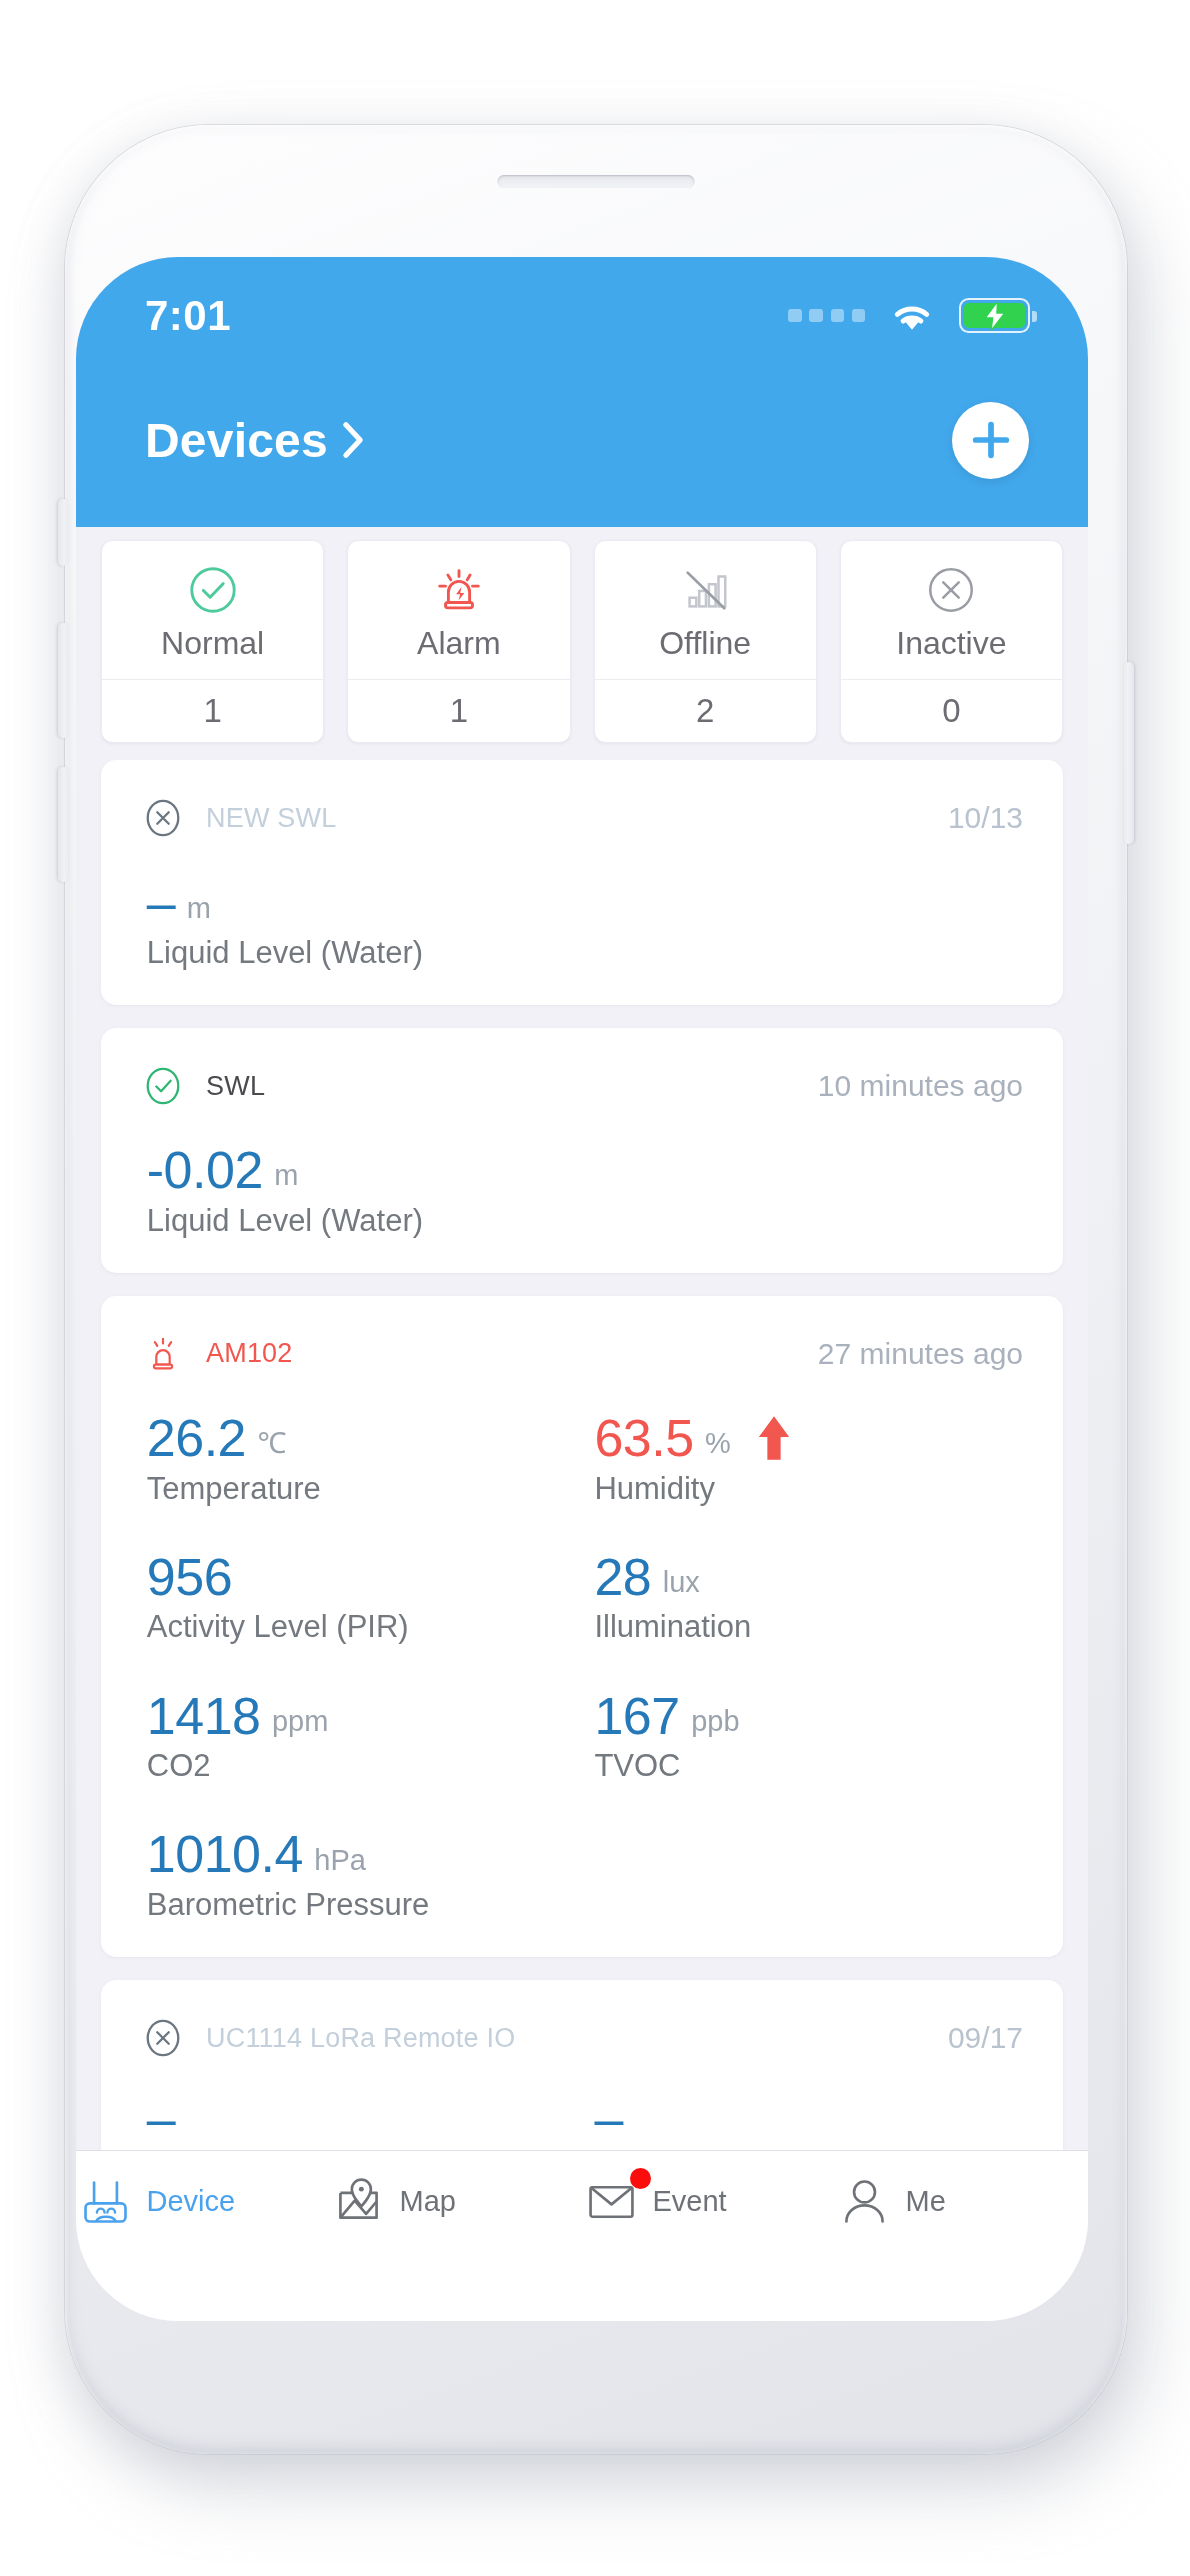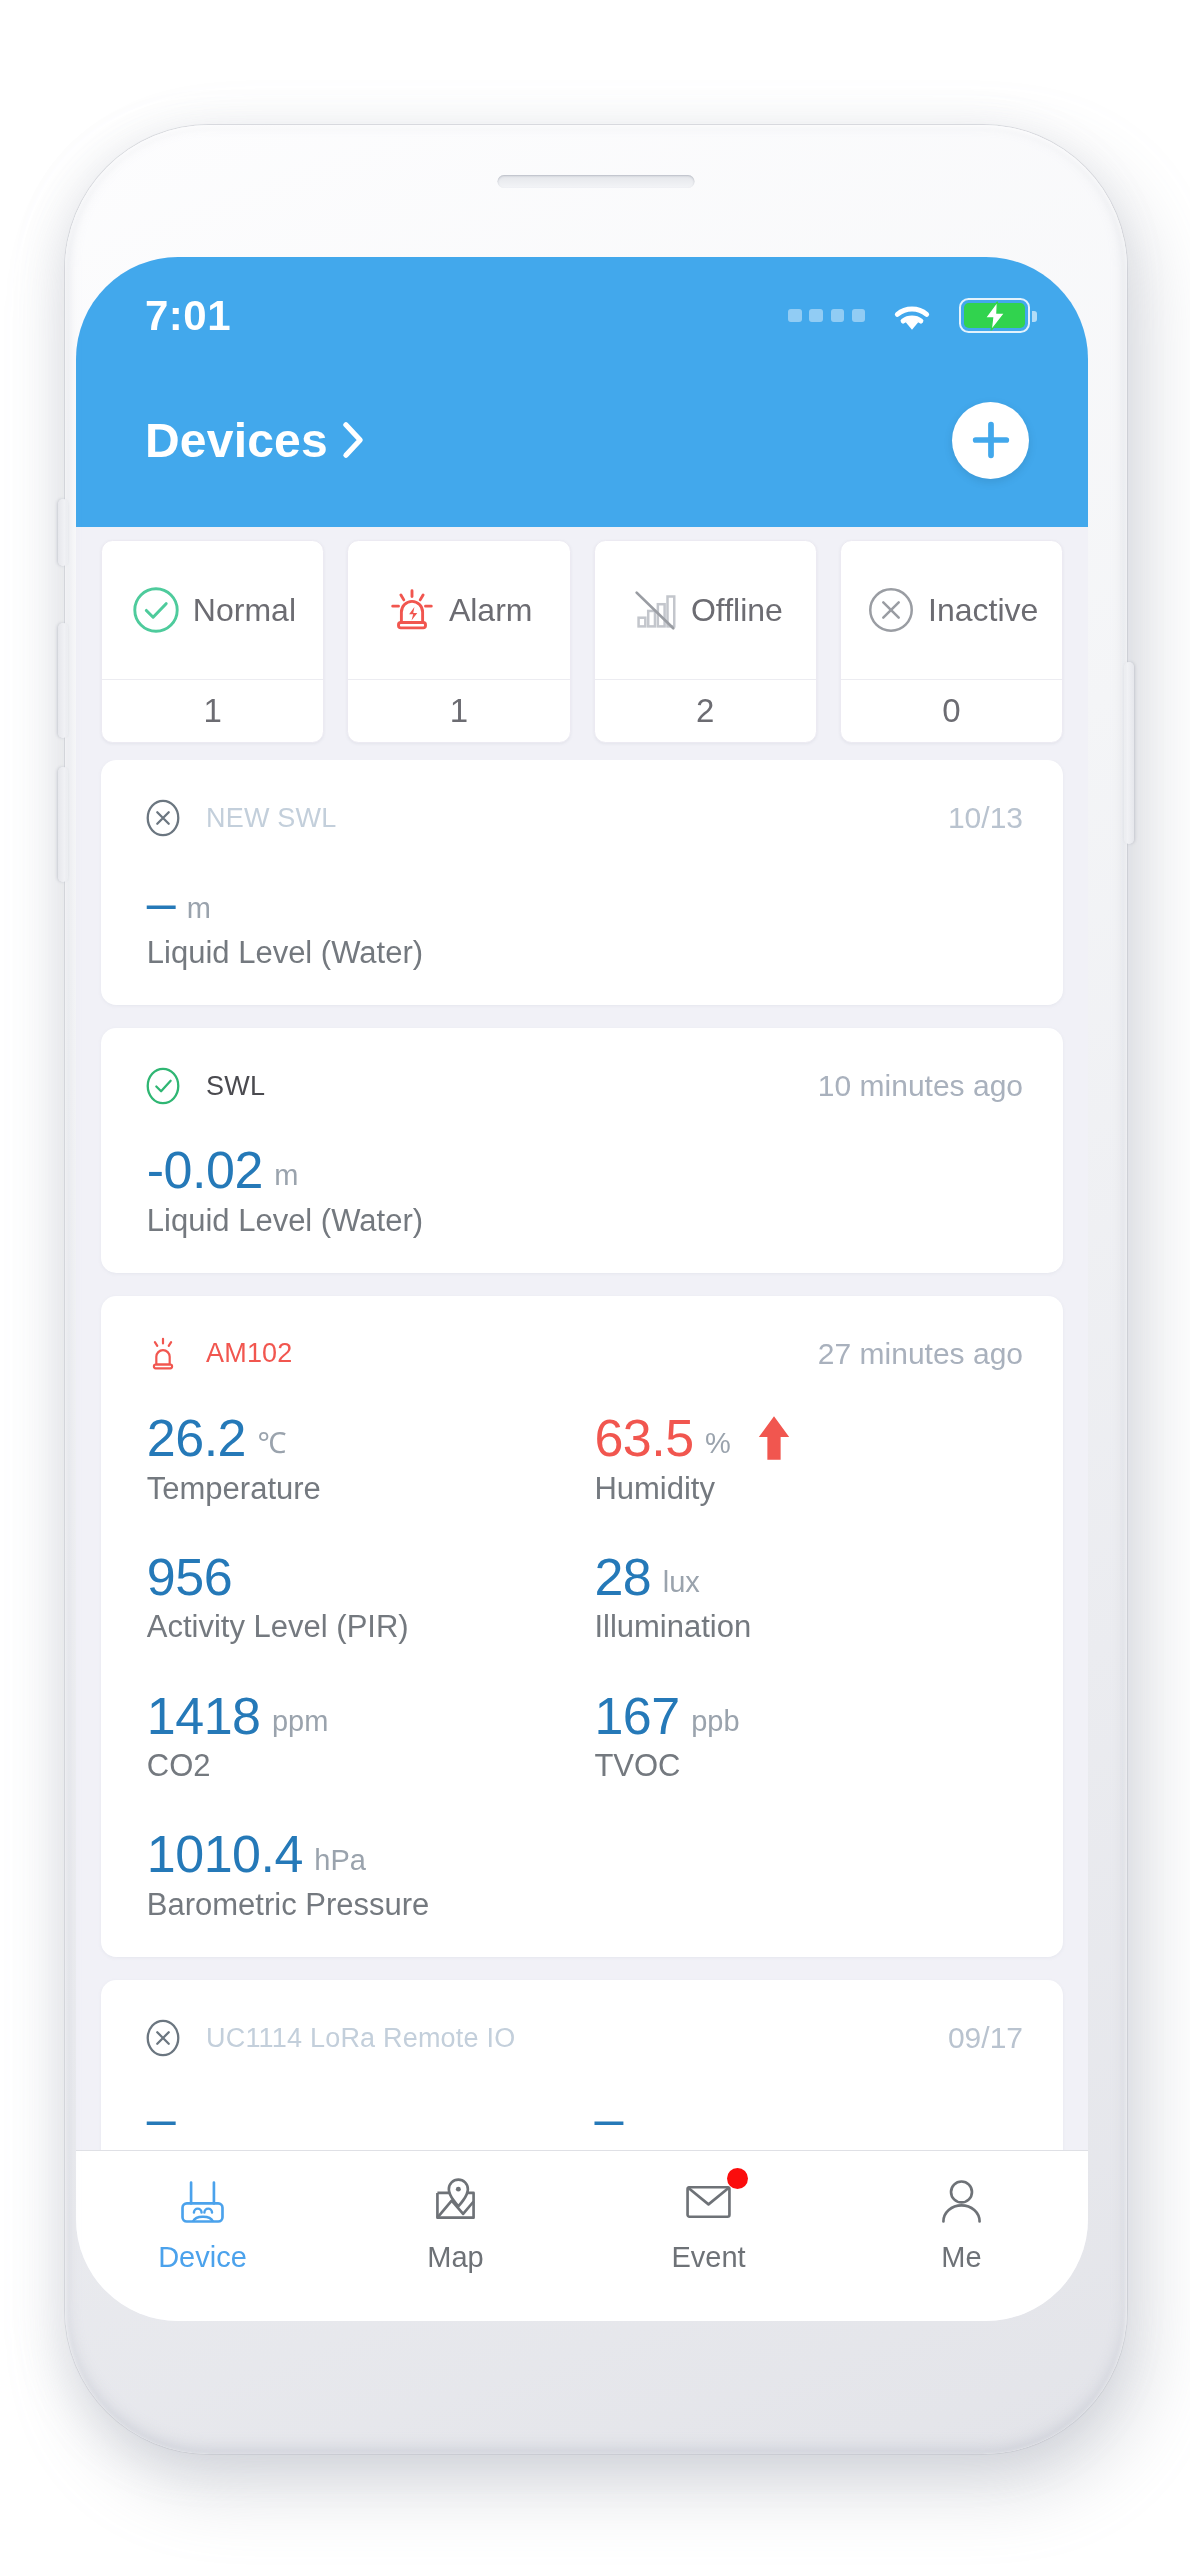--- a/index.html
+++ b/index.html
@@ -159,21 +159,21 @@
     flex:1;
     background:#ffffff;
     border-radius:11.5px;
     border:1px solid #eceaf2;
     box-shadow:0 1px 2.9px rgba(120,125,150,.10);
     overflow:hidden;
   }
   .sc-top{
     height:138px;
     display:flex;
-    flex-direction:row;
+    flex-direction:column;
     align-items:center;
     justify-content:center;
     gap:9.6px;
   }
   .sc-icon{ height:56px; display:flex;align-items:center;justify-content:center; }
   .sc-icon svg{ width:54px;height:54px; }
   .sc-label{
     font-size:32px;
     color:#6c6c72;
     line-height:1;
@@ -273,21 +273,21 @@
     height:171px;
     background:#ffffff;
     border-top:1px solid #dfe0e5;
     display:flex;
     align-items:flex-start;
     padding-top:21px;
   }
   .tab{
     flex:1;
     display:flex;
-    flex-direction:column;
+    flex-direction:row;
     align-items:center;
     gap:11.5px;
     position:relative;
   }
   .tab-icon{ height:59px;display:flex;align-items:center;justify-content:center;position:relative; }
   .tab-icon svg{ width:59px;height:59px; }
   .tab-label{
     font-size:29px;
     color:#6e7277;
     line-height:1;

